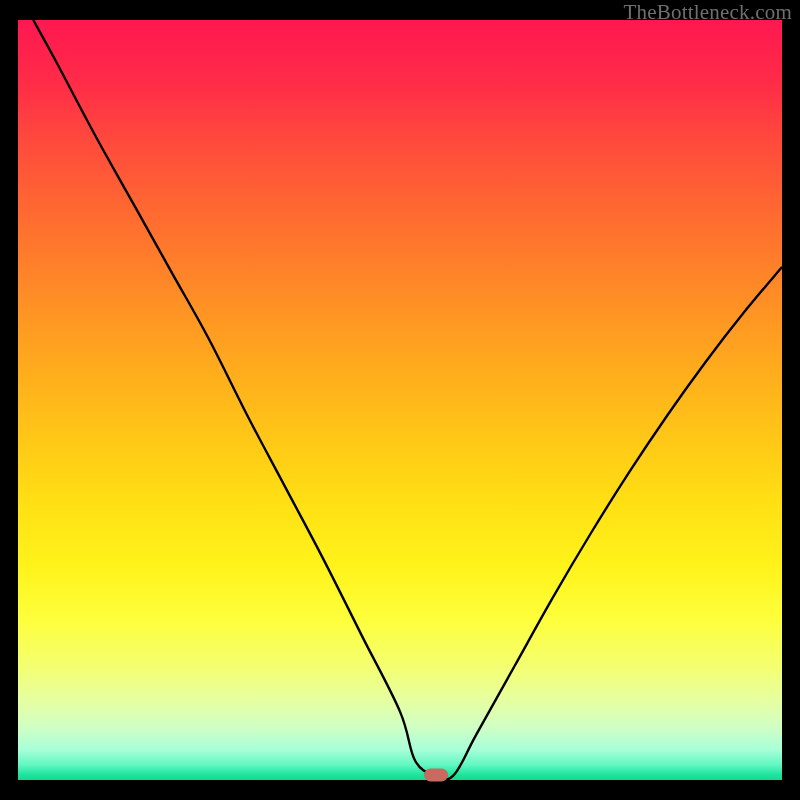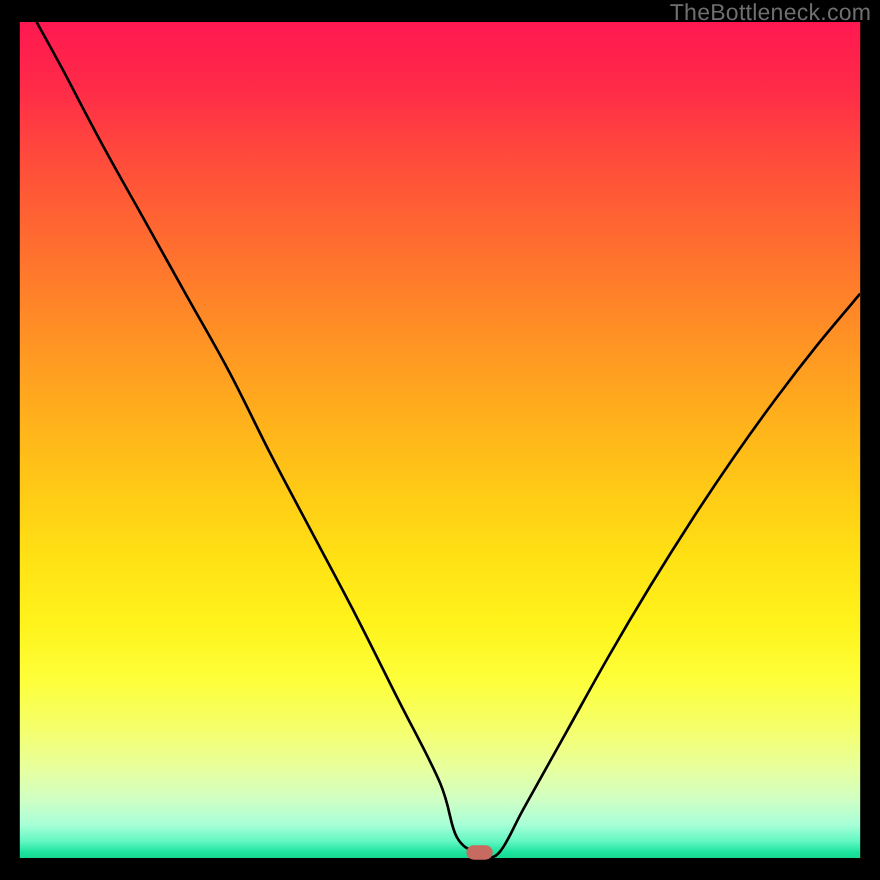--- a/index.html
+++ b/index.html
@@ -62,20 +62,21 @@
     pointer-events: none;
   }
   .watermark {
     position: absolute;
     right: 8px;
     top: 0px;
     color: #6f6f6f;
     font-size: 21px;
     letter-spacing: 0.2px;
     font-weight: 400;
+    font-family: Liberation Serif, serif;
   }
 </style>
 </head>
 <body>
 
 <div class="frame">
 
   <div class="plot-area">
 
     <svg class="curve" viewBox="0 0 764 760" preserveAspectRatio="none">

